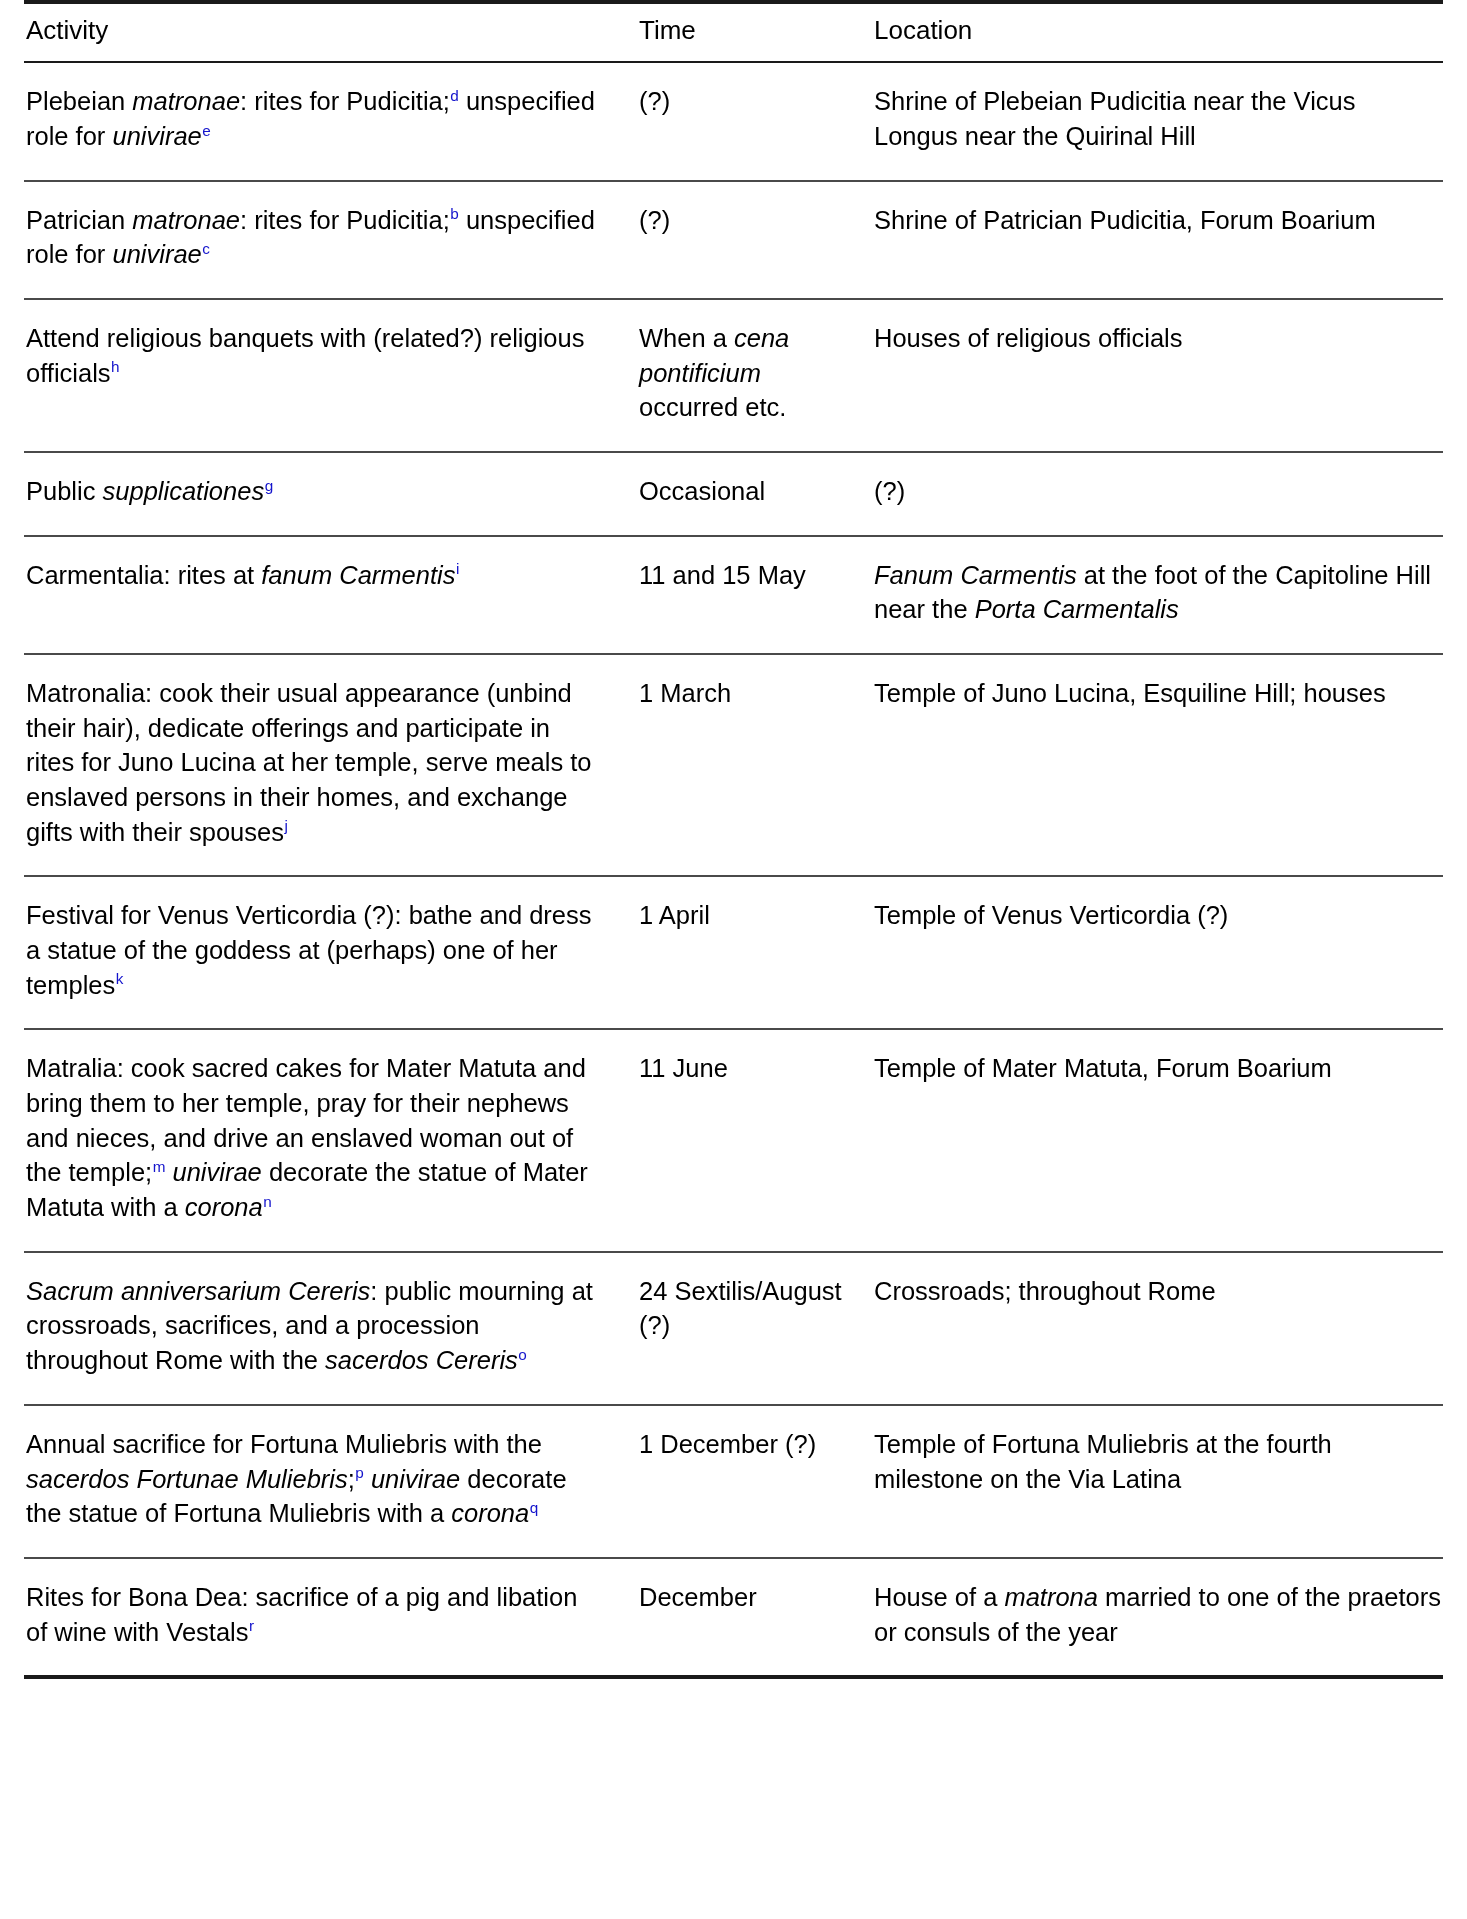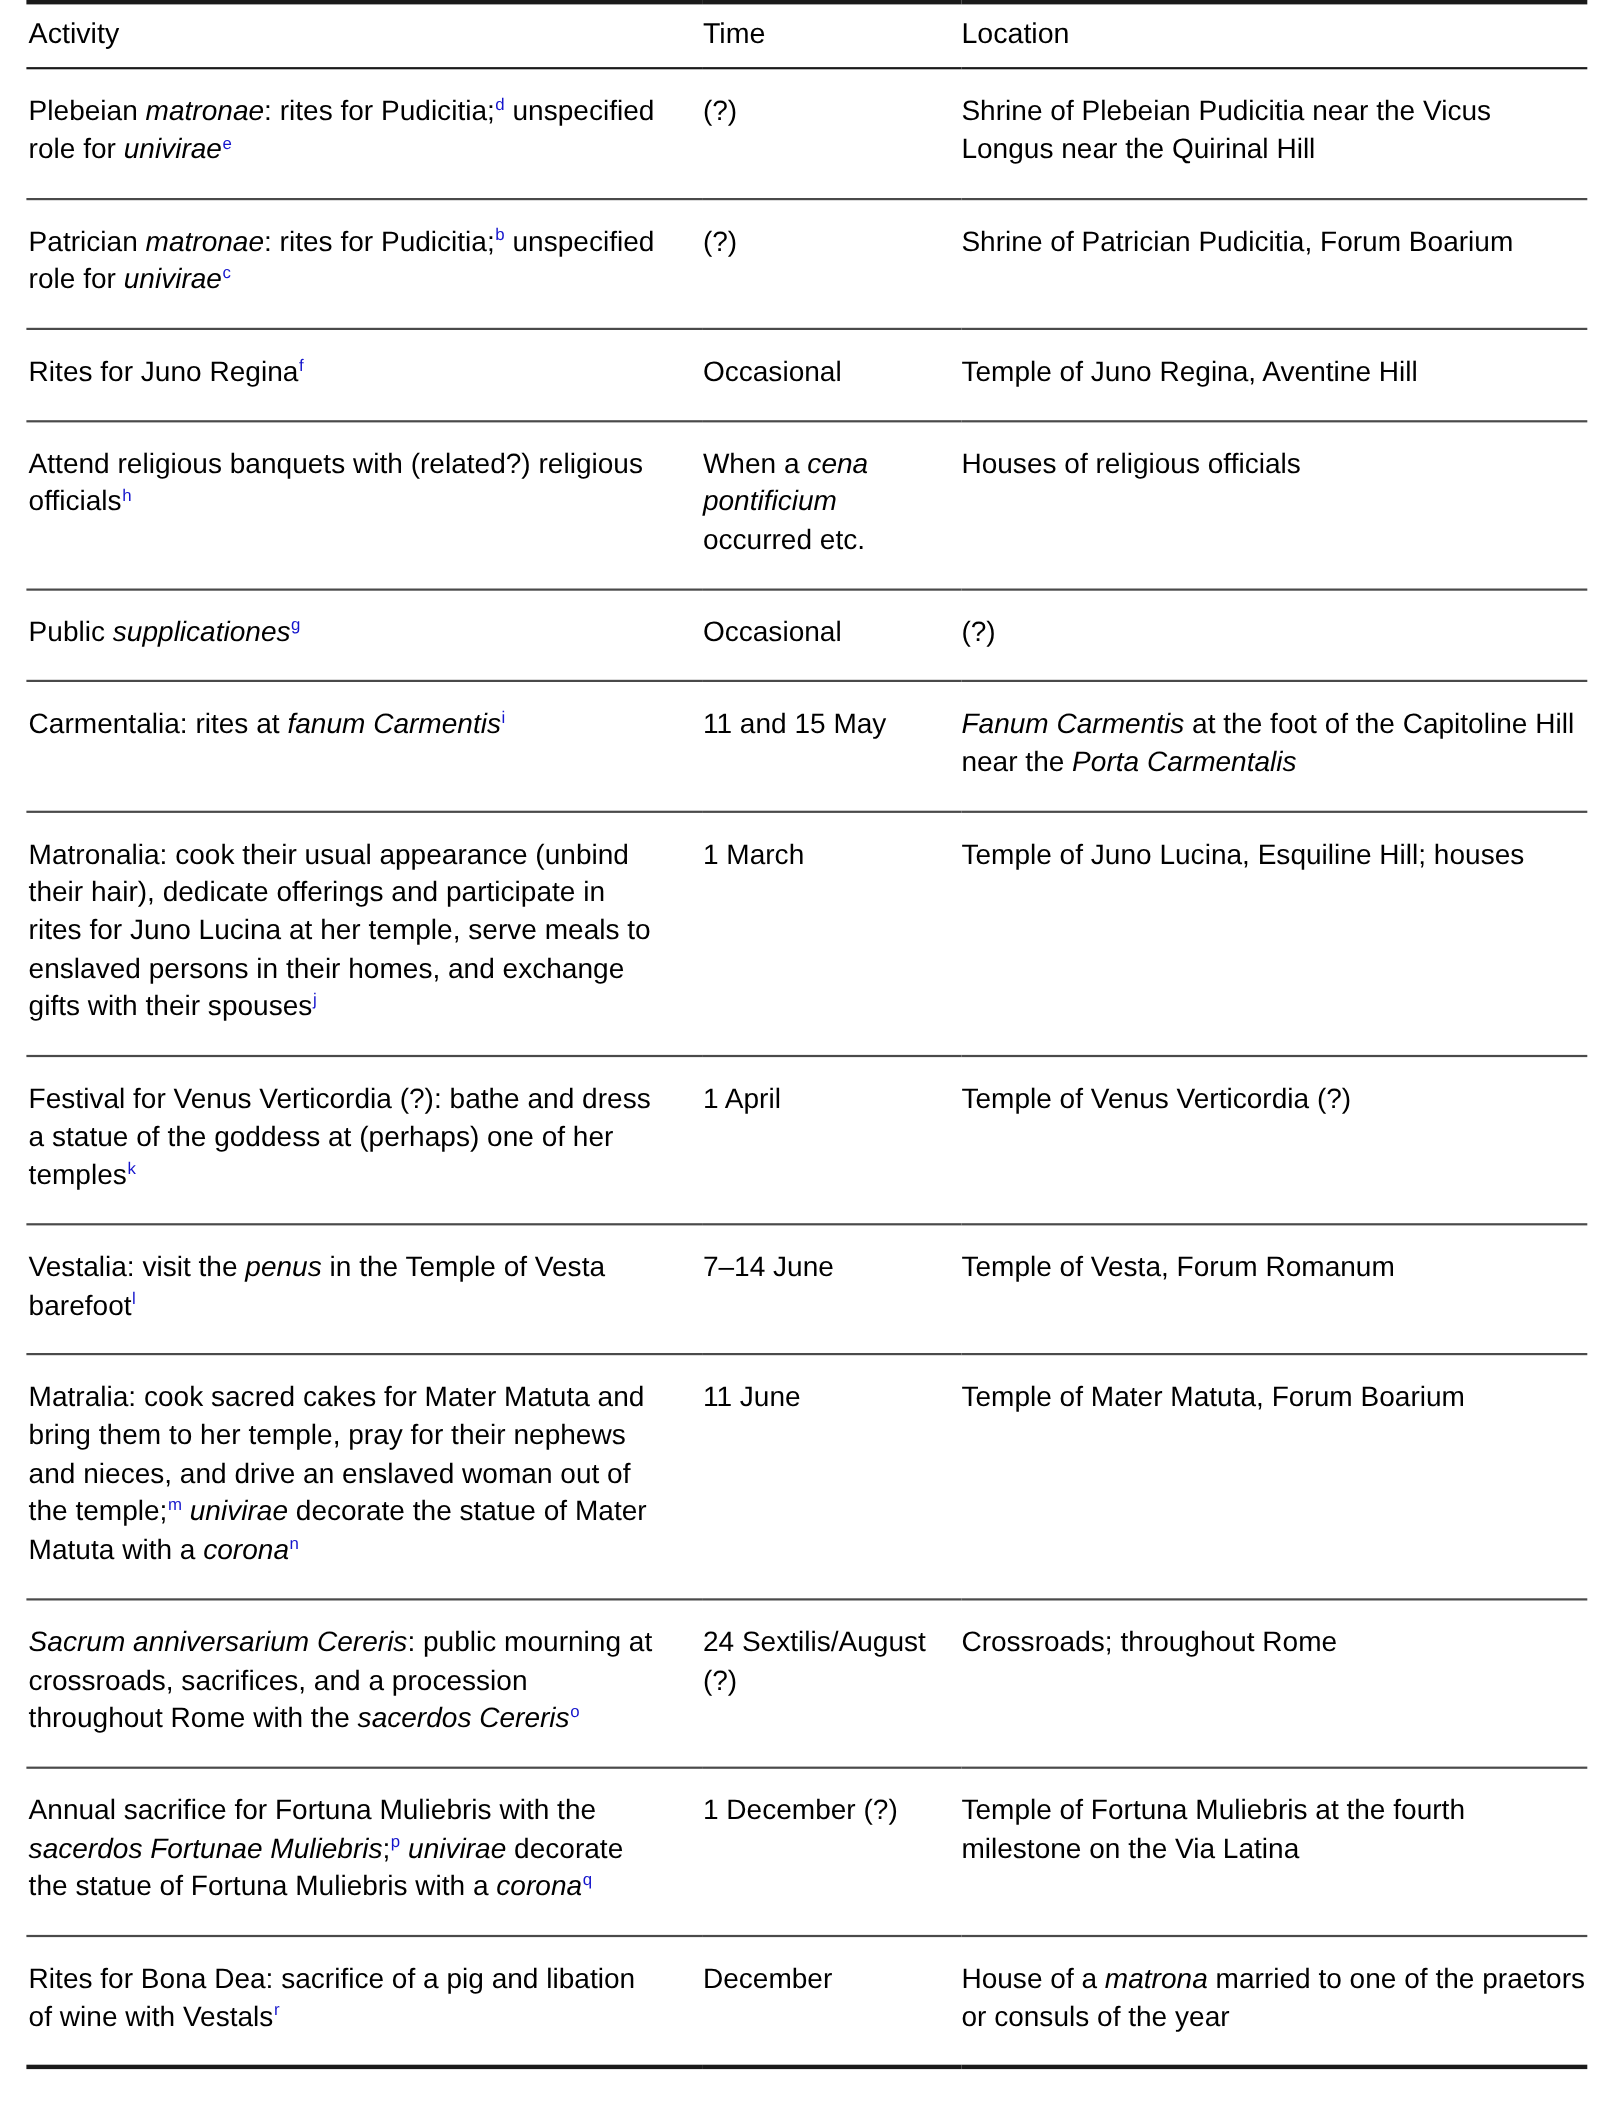--- a/index.html
+++ b/index.html
@@ -107,48 +107,37 @@
           </td>
           <td class="cell-time">
             <span class="cell-text"><span>(?)</span></span>
           </td>
           <td class="cell-location">
             <span class="cell-text"><span>Shrine of Patrician Pudicitia, Forum Boarium</span></span>
           </td>
         </tr>
         <tr class="data-row">
           <td class="cell-activity">
-            <span class="cell-text"><span>Rites for Juno Regina</span><sup class="fn">f</sup></span>
+            <span class="cell-text"><span>Attend religious banquets with (related?) religious officials</span><sup class="fn">h</sup></span>
+          </td>
+          <td class="cell-time">
+            <span class="cell-text"><span>When a </span><span class="it">cena pontificium</span><span> occurred etc.</span></span>
+          </td>
+          <td class="cell-location">
+            <span class="cell-text"><span>Houses of religious officials</span></span>
+          </td>
+        </tr>
+        <tr class="data-row">
+          <td class="cell-activity">
+            <span class="cell-text"><span>Public </span><span class="it">supplicationes</span><sup class="fn">g</sup></span>
           </td>
           <td class="cell-time">
             <span class="cell-text"><span>Occasional</span></span>
           </td>
           <td class="cell-location">
-            <span class="cell-text"><span>Temple of Juno Regina, Aventine Hill</span></span>
-          </td>
-        </tr>
-        <tr class="data-row">
-          <td class="cell-activity">
-            <span class="cell-text"><span>Attend religious banquets with (related?) religious officials</span><sup class="fn">h</sup></span>
-          </td>
-          <td class="cell-time">
-            <span class="cell-text"><span>When a </span><span class="it">cena pontificium</span><span> occurred etc.</span></span>
-          </td>
-          <td class="cell-location">
-            <span class="cell-text"><span>Houses of religious officials</span></span>
-          </td>
-        </tr>
-        <tr class="data-row">
-          <td class="cell-activity">
-            <span class="cell-text"><span>Public </span><span class="it">supplicationes</span><sup class="fn">g</sup></span>
-          </td>
-          <td class="cell-time">
-            <span class="cell-text"><span>Occasional</span></span>
-          </td>
-          <td class="cell-location">
             <span class="cell-text"><span>(?)</span></span>
           </td>
         </tr>
         <tr class="data-row">
           <td class="cell-activity">
             <span class="cell-text"><span>Carmentalia: rites at </span><span class="it">fanum Carmentis</span><sup class="fn">i</sup></span>
           </td>
           <td class="cell-time">
             <span class="cell-text"><span>11 and 15 May</span></span>
           </td>
@@ -169,31 +158,20 @@
         </tr>
         <tr class="data-row">
           <td class="cell-activity">
             <span class="cell-text"><span>Festival for Venus Verticordia (?): bathe and dress a statue of the goddess at (perhaps) one of her temples</span><sup class="fn">k</sup></span>
           </td>
           <td class="cell-time">
             <span class="cell-text"><span>1 April</span></span>
           </td>
           <td class="cell-location">
             <span class="cell-text"><span>Temple of Venus Verticordia (?)</span></span>
-          </td>
-        </tr>
-        <tr class="data-row">
-          <td class="cell-activity">
-            <span class="cell-text"><span>Vestalia: visit the </span><span class="it">penus</span><span> in the Temple of Vesta barefoot</span><sup class="fn">l</sup></span>
-          </td>
-          <td class="cell-time">
-            <span class="cell-text"><span>7–14 June</span></span>
-          </td>
-          <td class="cell-location">
-            <span class="cell-text"><span>Temple of Vesta, Forum Romanum</span></span>
           </td>
         </tr>
         <tr class="data-row">
           <td class="cell-activity">
             <span class="cell-text"><span>Matralia: cook sacred cakes for Mater Matuta and bring them to her temple, pray for their nephews and nieces, and drive an enslaved woman out of the temple;</span><sup class="fn">m</sup><span> </span><span class="it">univirae</span><span> decorate the statue of Mater Matuta with a </span><span class="it">corona</span><sup class="fn">n</sup></span>
           </td>
           <td class="cell-time">
             <span class="cell-text"><span>11 June</span></span>
           </td>
           <td class="cell-location">

